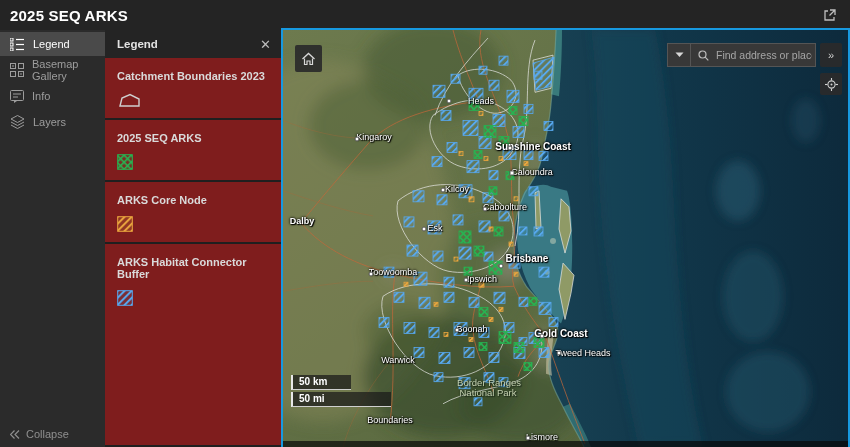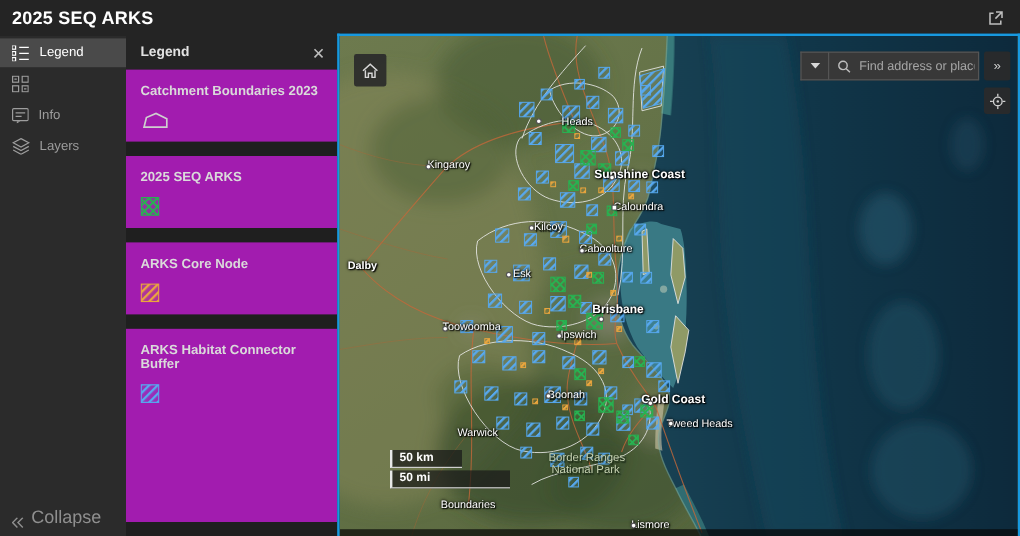--- a/index.html
+++ b/index.html
@@ -9,28 +9,28 @@
   
   .header{position:absolute;left:0;top:0;width:850px;height:30px;background:#242424;display:flex;align-items:center;}
   .header .title{color:#fff;font-size:15px;font-weight:bold;padding-left:10px;letter-spacing:.2px;}
   .header .share-btn{position:absolute;right:10px;top:5px;width:20px;height:20px;display:flex;align-items:center;justify-content:center;cursor:pointer;}
 
   
   .sidebar{position:absolute;left:0;top:30px;width:105px;height:417px;background:#2b2b2b;}
   .side-item{display:flex;align-items:center;gap:8px;height:24px;margin:2px 0 2px 0;padding-left:10px;color:#9d9d9d;font-size:11px;cursor:pointer;}
   .side-item.selected{background:#4a4a4a;color:#ffffff;}
   .side-item svg{flex:0 0 auto;}
-  .collapse{position:absolute;left:10px;bottom:7px;display:flex;align-items:flex-end;gap:6px;color:#8f8f8f;font-size:15px;cursor:pointer;}
+  .collapse{position:absolute;left:10px;bottom:7px;display:flex;align-items:center;gap:6px;color:#8f8f8f;font-size:11px;cursor:pointer;}
 
   
   .panel{position:absolute;left:105px;top:30px;width:176px;height:417px;background:#1f1f1f;display:flex;flex-direction:column;}
   .panel-header{height:28px;background:#242424;display:flex;align-items:center;justify-content:space-between;padding:0 10px 0 12px;flex:0 0 auto;}
   .panel-header .ptitle{color:#e2e2e2;font-size:11.5px;font-weight:bold;}
   .panel-close{color:#bdbdbd;font-size:13px;cursor:pointer;line-height:1;}
-  .legend-block{background:#a21caf;margin-bottom:12px;padding:12px 12px 10px 12px;flex:0 0 auto;}
+  .legend-block{background:#7f1d1d;margin-bottom:2px;padding:12px 12px 10px 12px;flex:0 0 auto;}
   .legend-block.grow{flex:1 1 auto;}
   .legend-label{color:#dadada;font-size:11px;font-weight:bold;margin-bottom:10px;}
   .legend-swatch{display:block;}
 
   
   .map{position:absolute;left:281px;top:28px;width:569px;height:419px;border:2px solid #1799e0;border-bottom:none;box-sizing:border-box;background:#0f2e40;cursor:grab;}
   .map svg.basemap{position:absolute;left:0;top:0;width:100%;height:100%;}
   .map-labels{position:absolute;left:0;top:0;width:100%;height:100%;z-index:5;pointer-events:none;}
   .map-label{position:absolute;transform:translate(-50%,-50%);color:#fff;font-size:9px;white-space:nowrap;
     text-shadow:0 0 2px #000,0 0 3px #000,1px 1px 1px #000;}
@@ -44,21 +44,21 @@
   .search-wrap{position:absolute;right:32px;top:13px;height:24px;display:flex;z-index:9;}
   .search-dd{width:23px;height:24px;background:#383838;border:1px solid #555;border-right:none;display:flex;align-items:center;justify-content:center;cursor:pointer;box-sizing:border-box;}
   .search-box{width:126px;height:24px;background:#383838;border:1px solid #555;display:flex;align-items:center;box-sizing:border-box;}
   .search-box input{background:transparent;border:none;outline:none;color:#d8d8d8;font-size:10.5px;width:96px;font-family:"Liberation Sans",sans-serif;}
   .search-box input::placeholder{color:#a6a6a6;}
   .mag{margin:0 5px 0 7px;}
   .expand-btn{position:absolute;right:6px;top:13px;width:22px;height:24px;background:rgba(42,42,42,.92);color:#cfcfcf;font-size:11px;display:flex;align-items:center;justify-content:center;z-index:9;cursor:pointer;border-radius:2px;}
   .locate-btn{position:absolute;right:6px;top:43px;width:22px;height:22px;background:rgba(42,42,42,.92);display:flex;align-items:center;justify-content:center;z-index:9;cursor:pointer;border-radius:2px;}
 
   
-  .scalebar{position:absolute;left:8px;bottom:38px;z-index:8;margin-left:34px;}
+  .scalebar{position:absolute;left:8px;bottom:38px;z-index:8;}
   .scale-row{background:rgba(25,25,25,.72);color:#fff;font-size:10px;font-weight:bold;padding:1px 6px 2px 6px;border-left:2px solid #e8e8e8;border-bottom:1px solid #cfcfcf;margin-bottom:2px;box-sizing:border-box;}
   .scale-km{width:60px;}
   .scale-mi{width:100px;}
 
   .attribution{position:absolute;left:0;bottom:0;width:100%;height:6px;background:rgba(8,8,8,.7);z-index:7;}
 </style>
 </head>
 <body>
 
 <div class="app">
@@ -87,20 +87,21 @@
     </div>
     <div class="side-item">
       <svg width="14" height="14" viewBox="0 0 14 14">
         <rect x="0.5" y="0.5" width="5" height="5" fill="none" stroke="#9d9d9d"></rect>
         <rect x="8.5" y="0.5" width="5" height="5" fill="none" stroke="#9d9d9d"></rect>
         <rect x="0.5" y="8.5" width="5" height="5" fill="none" stroke="#9d9d9d"></rect>
         <rect x="8.5" y="8.5" width="5" height="5" fill="none" stroke="#9d9d9d"></rect>
         <line x1="2" y1="3" x2="4" y2="3" stroke="#9d9d9d" stroke-width="1"></line>
         <line x1="10" y1="11" x2="12" y2="11" stroke="#9d9d9d" stroke-width="1"></line>
       </svg>
+      <span>Basemap Gallery</span>
     </div>
     <div class="side-item">
       <svg width="14" height="13" viewBox="0 0 14 13">
         <rect x="0.5" y="0.5" width="13" height="10" rx="1" fill="none" stroke="#9d9d9d"></rect>
         <line x1="3" y1="4" x2="11" y2="4" stroke="#9d9d9d"></line>
         <line x1="3" y1="7" x2="8" y2="7" stroke="#9d9d9d"></line>
         <path d="M4,11 L4,13 L7,11" fill="#9d9d9d"></path>
       </svg>
       <span>Info</span>
     </div>
@@ -408,21 +409,21 @@
         <div class="map-dot" style="left: 227px; top: 118px;"></div>
         <div class="map-label city" style="left: 249px; top: 142px;">Caloundra</div>
         <div class="map-dot sq" style="left: 229px; top: 143px;"></div>
         <div class="map-label city" style="left: 174px; top: 159px;">Kilcoy</div>
         <div class="map-dot" style="left: 160px; top: 160px;"></div>
         <div class="map-label city" style="left: 222px; top: 177px;">Caboolture</div>
         <div class="map-dot" style="left: 202px; top: 179px;"></div>
         <div class="map-label city" style="left: 19px; top: 191px; font-weight: bold;">Dalby</div>
         <div class="map-label city" style="left: 152px; top: 198px;">Esk</div>
         <div class="map-dot" style="left: 141px; top: 199px;"></div>
-        <div class="map-label city-bold" style="left: 232px; top: 228px;">Brisbane</div>
+        <div class="map-label city-bold" style="left: 244px; top: 228px;">Brisbane</div>
         <div class="map-dot" style="left: 218px; top: 236px;"></div>
         <div class="map-label city" style="left: 110px; top: 242px;">Toowoomba</div>
         <div class="map-dot" style="left: 88px; top: 244px;"></div>
         <div class="map-label city" style="left: 199px; top: 249px;">Ipswich</div>
         <div class="map-dot" style="left: 183px; top: 250px;"></div>
         <div class="map-label city" style="left: 189px; top: 299px;">Boonah</div>
         <div class="map-dot" style="left: 174px; top: 300px;"></div>
         <div class="map-label city-bold" style="left: 278px; top: 303px;">Gold Coast</div>
         <div class="map-dot" style="left: 259px; top: 306px;"></div>
         <div class="map-label city" style="left: 300px; top: 323px;">Tweed Heads</div>

